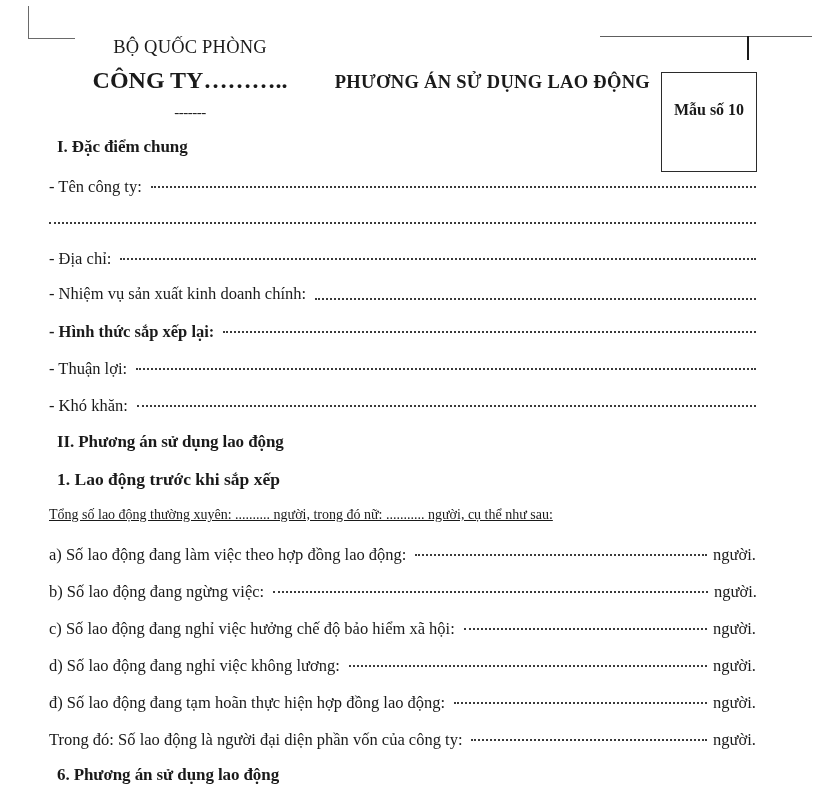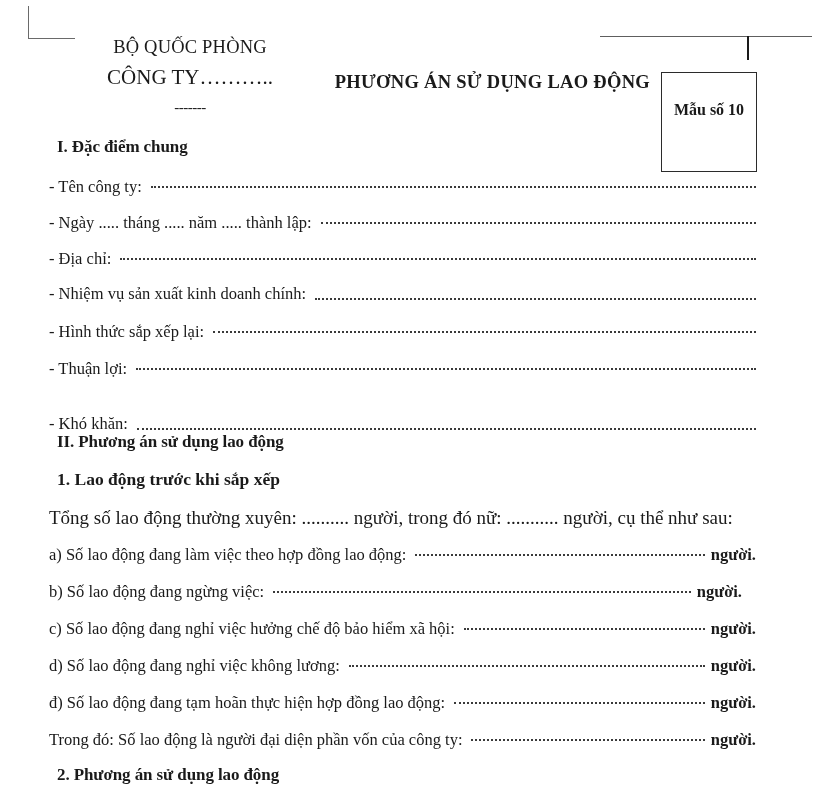--- a/index.html
+++ b/index.html
@@ -64,22 +64,22 @@
     width: 260px;
     text-align: center;
   }
   .org-line1 {
     font-size: 18.5px;
     letter-spacing: 0.2px;
     line-height: 1.45;
     white-space: nowrap;
   }
   .org-line2 {
-    font-size: 21px;
-    font-weight: normal;
+    font-size: 24px;
+    font-weight: bold;
     line-height: 1.6;
     white-space: nowrap;
   }
   .org-dashes {
     font-size: 15px;
     line-height: 1.5;
     letter-spacing: -0.5px;
     margin-top: 2px;
   }
 
@@ -159,28 +159,28 @@
     content: "";
     position: absolute;
     left: 0;
     right: 0;
     bottom: 0.22em;
     border-bottom: 2px dotted #3a3a3a;
   }
   .field-suffix {
     flex: 0 0 auto;
     padding-left: 6px;
-    font-weight: bold;
   }
 
   .para-row {
     position: absolute;
     left: 49px;
-    font-size: 19px;
-    white-space: nowrap;
+    font-size: 14px;
+    white-space: nowrap;
+    text-decoration: underline;
   }
 </style>
 </head>
 <body>
 
 <div class="page">
 
   <div class="corner-mark-tl"></div>
   <div class="corner-mark-tr"></div>
   <div class="corner-mark-tr-v"></div>
@@ -203,62 +203,61 @@
   <div class="content">
 
     <div class="section-heading narrow" style="top:137px;">I. Đặc điểm chung</div>
 
     <div class="field-row" style="top:175px;">
       <span class="field-label">- Tên công ty:</span>
       <span class="dotfill"></span>
     </div>
 
     <div class="field-row" style="top:211px;">
-      <span class="field-label">- Ngày ..... tháng ..... năm ..... thành lập:</span>
       <span class="dotfill"></span>
     </div>
 
     <div class="field-row" style="top:247px;">
       <span class="field-label">- Địa chỉ:</span>
       <span class="dotfill"></span>
     </div>
 
     <div class="field-row" style="top:284px;align-items:flex-end;">
       <span class="field-label">- Nhiệm vụ sản xuất kinh doanh chính:</span>
       <span class="dotfill"></span>
     </div>
 
-    <div class="field-row" style="top:320px;">
+    <div class="field-row" style="top:320px;font-weight:bold;">
       <span class="field-label">- Hình thức sắp xếp lại:</span>
       <span class="dotfill"></span>
     </div>
 
     <div class="field-row" style="top:357px;">
       <span class="field-label">- Thuận lợi:</span>
       <span class="dotfill"></span>
     </div>
 
-    <div class="field-row" style="top:414px;align-items:flex-end;">
+    <div class="field-row" style="top:394px;">
       <span class="field-label">- Khó khăn:</span>
       <span class="dotfill"></span>
     </div>
 
     <div class="section-heading narrow" style="top:432px;">II. Phương án sử dụng lao động</div>
 
     <div class="section-heading" style="top:469px; font-size:17.5px;">1. Lao động trước khi sắp xếp</div>
 
     <div class="para-row" style="top:507px;">Tổng số lao động thường xuyên: .......... người, trong đó nữ: ........... người, cụ thể như sau:</div>
 
     <div class="field-row" style="top:543px; right:58px;">
       <span class="field-label">a) Số lao động đang làm việc theo hợp đồng lao động:</span>
       <span class="dotfill"></span>
       <span class="field-suffix">người.</span>
     </div>
 
-    <div class="field-row" style="top:580px; right:72px;">
+    <div class="field-row" style="top:580px; right:57px;">
       <span class="field-label">b) Số lao động đang ngừng việc:</span>
       <span class="dotfill"></span>
       <span class="field-suffix">người.</span>
     </div>
 
     <div class="field-row" style="top:617px; right:58px;">
       <span class="field-label">c) Số lao động đang nghỉ việc hưởng chế độ bảo hiểm xã hội:</span>
       <span class="dotfill"></span>
       <span class="field-suffix">người.</span>
     </div>
@@ -274,16 +273,16 @@
       <span class="dotfill"></span>
       <span class="field-suffix">người.</span>
     </div>
 
     <div class="field-row" style="top:728px; right:58px;">
       <span class="field-label">Trong đó: Số lao động là người đại diện phần vốn của công ty:</span>
       <span class="dotfill"></span>
       <span class="field-suffix">người.</span>
     </div>
 
-    <div class="section-heading narrow" style="top:765px;">2. Phương án sử dụng lao động</div>
+    <div class="section-heading narrow" style="top:765px;">6. Phương án sử dụng lao động</div>
 
   </div>
 </div>
 
 </body></html>

